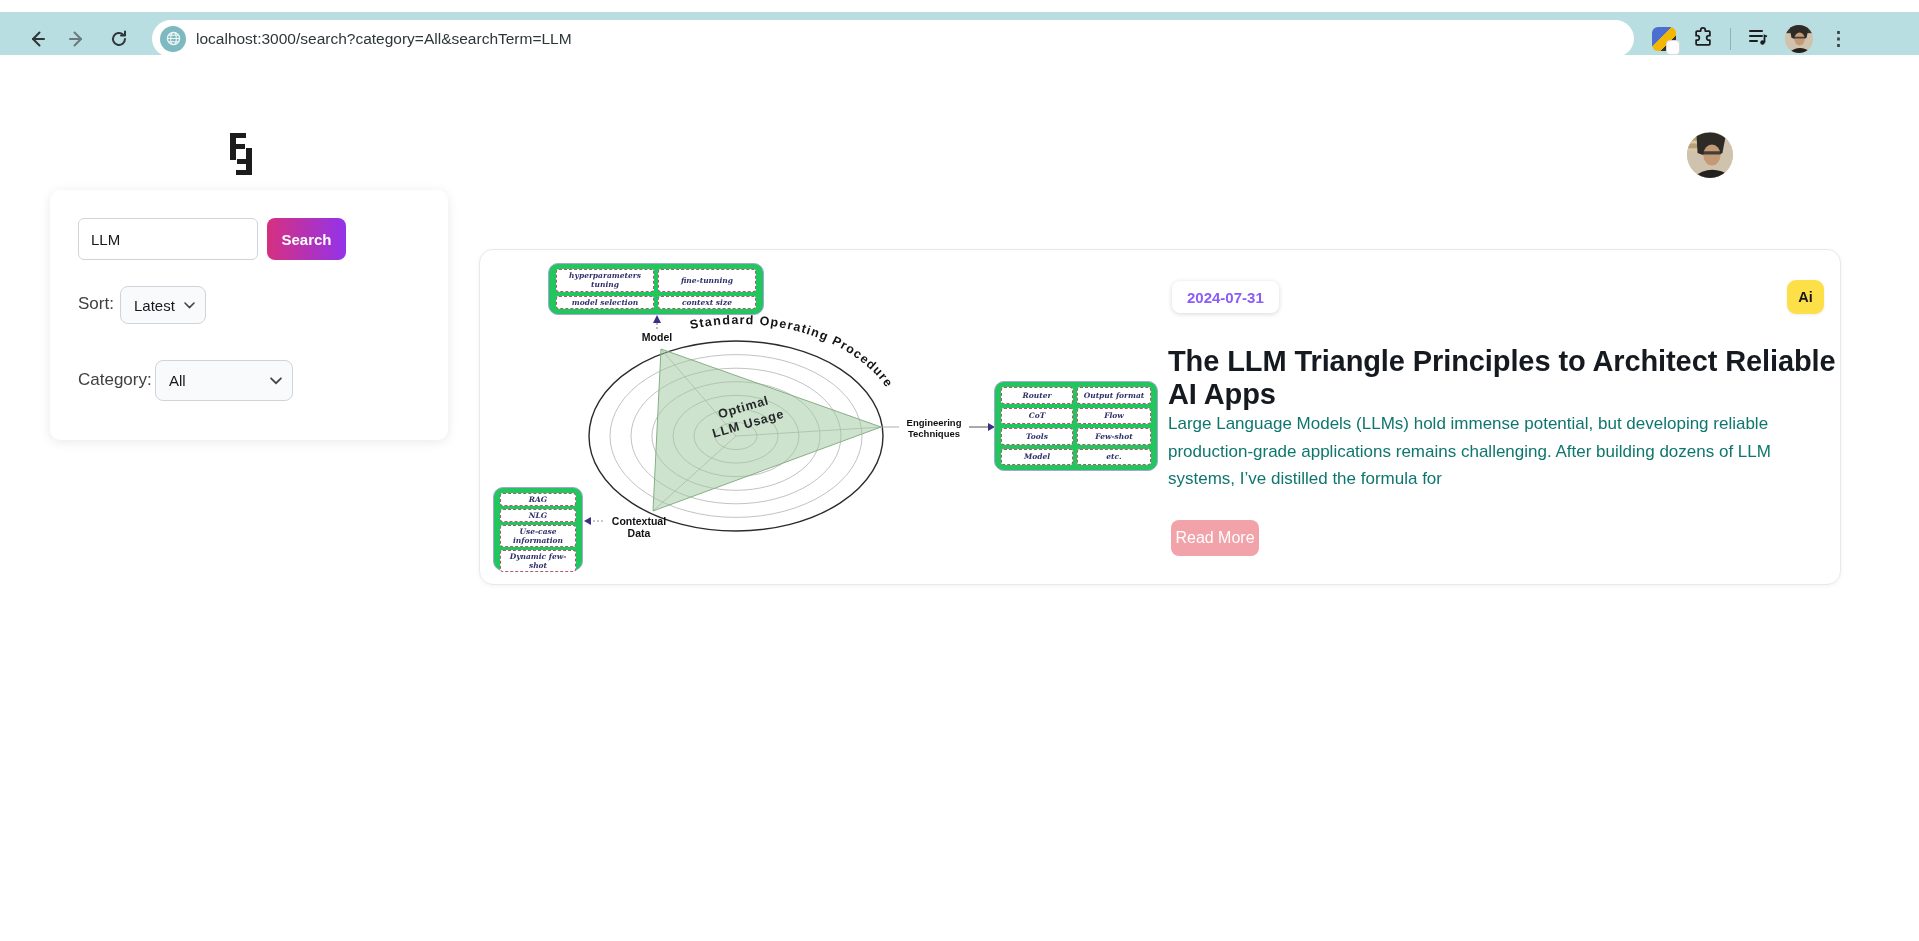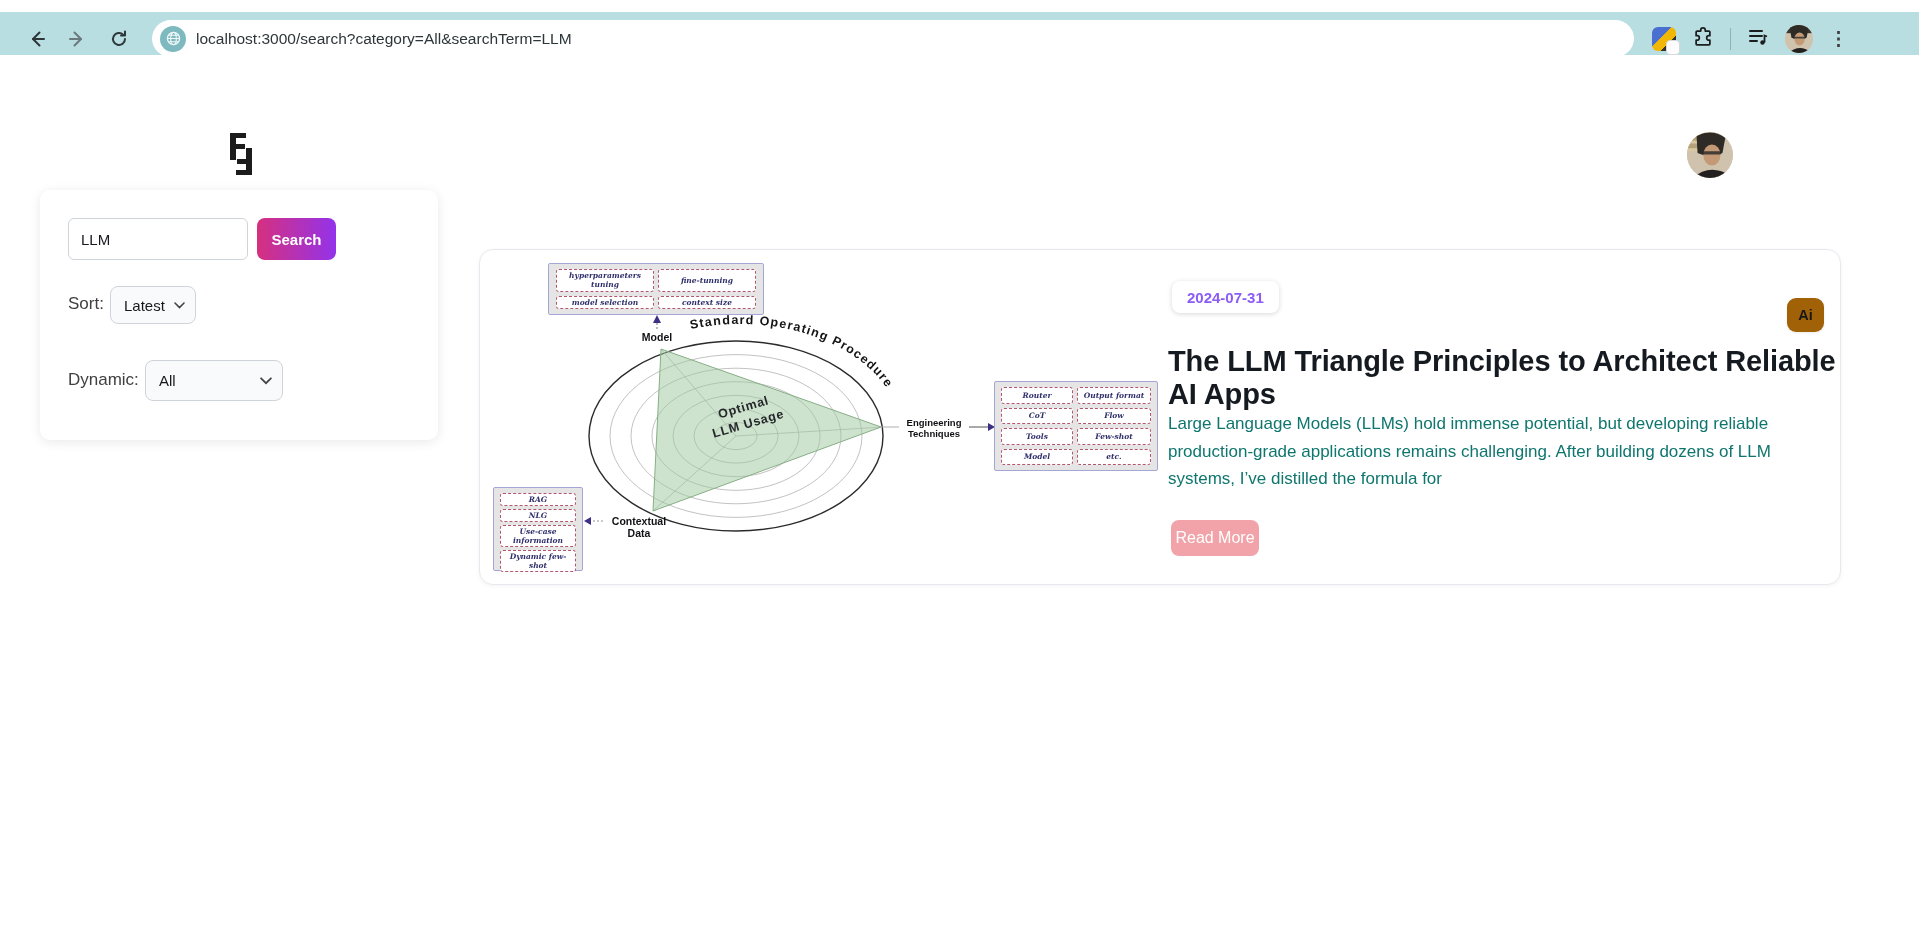--- a/index.html
+++ b/index.html
@@ -25,57 +25,57 @@
   .avatar { border-radius:50%; overflow:hidden; background:#d6cbb9; position:relative; }
   .avatar svg { display:block; }
   #menu-dots { font-size:19px; color:#3c4043; font-weight:700; }
 
   
   #site-header { position:absolute; left:0; top:55px; width:1919px; height:98px; background:#fff; }
   #logo { position:absolute; left:224px; top:78px; width:34px; height:42px; cursor:pointer; }
   #header-avatar { position:absolute; left:1687px; top:77px; width:46px; height:46px; cursor:pointer; }
 
   
-  #filter-card { position:absolute; left:40px; top:190px; width:398px; height:250px;
+  #filter-card { position:absolute; left:50px; top:190px; width:398px; height:250px;
                  background:#fff; border-radius:10px; box-shadow:0 2px 12px rgba(0,0,0,.09); }
   #search-input { position:absolute; left:28px; top:28px; width:180px; height:42px;
                   border:1px solid #cfd4da; border-radius:6px; padding:0 12px;
                   font-size:15px; color:#16181c; outline:none; font-family:"Liberation Sans",sans-serif; }
   #search-btn { position:absolute; left:217px; top:28px; width:79px; height:42px; border:none;
                 border-radius:8px; color:#fff; font-weight:700; font-size:15px; cursor:pointer;
                 background:linear-gradient(90deg,#d6307f 0%,#9333ea 100%);
                 font-family:"Liberation Sans",sans-serif; }
   .filter-label { position:absolute; font-size:17px; color:#404040; font-weight:400; }
   .fake-select { position:absolute; background:#f9fafb; border:1px solid #cfd4da; border-radius:8px;
                  display:flex; align-items:center; justify-content:space-between;
                  padding:0 10px 0 13px; font-size:15px; color:#16181c; cursor:pointer; }
 
   
   #result-card { position:absolute; left:479px; top:249px; width:1362px; height:336px;
                  background:#fff; border:1px solid #e8e9ee; border-radius:14px;
                  box-shadow:0 1px 4px rgba(0,0,0,.05); }
   #date-pill { position:absolute; left:692px; top:31px; height:32px; padding:0 15px;
                background:#fff; border-radius:8px; box-shadow:0 1px 5px rgba(0,0,0,.16);
                display:flex; align-items:center; font-size:15px; font-weight:600; color:#8b5cf6; }
-  #ai-badge { position:absolute; left:1307px; top:48px; width:37px; height:34px;
-              background:#a16207; border-radius:9px; box-shadow:0 1px 3px rgba(0,0,0,.08);
+  #ai-badge { position:absolute; left:1307px; top:30px; width:37px; height:34px;
+              background:#fde047; border-radius:9px; box-shadow:0 1px 3px rgba(0,0,0,.08);
               display:flex; align-items:center; justify-content:center;
               font-size:14.5px; font-weight:600; color:#16181c; }
   #post-title { position:absolute; left:688px; top:95px; width:680px; font-size:29px;
                 font-weight:700; color:#151a21; letter-spacing:-0.1px; }
   #post-excerpt { position:absolute; left:688px; top:160px; width:632px; font-size:17px;
                   line-height:27.5px; color:#0f766e; }
   #read-more { position:absolute; left:691px; top:270px; width:88px; height:36px; border:none;
                background:#f2a3a9; color:#fff; border-radius:8px; font-size:16px;
                cursor:pointer; font-family:"Liberation Sans",sans-serif; }
 
   
   #diagram { position:absolute; left:11px; top:3px; width:680px; height:330px; }
   #diagram svg.base { position:absolute; left:0; top:0; }
-  .outer-box { position:absolute; border:1.3px solid #a5a5d6; border-radius:2px; background:#e5e5e5; }
+  .outer-box { position:absolute; border:1.3px solid #a5a5d6; border-radius:10px; background:#22c55e; }
   .chip { border:1px dashed #b4556e; border-radius:3px; background:#fff;
           font-family:"DejaVu Serif",serif; font-style:italic; font-weight:600;
           font-size:7.5px; line-height:1.2; color:#2f2f6b; text-align:center;
           display:flex; align-items:center; justify-content:center; padding:1px 2px; }
   #model-box { left:57px; top:10px; width:216px; height:52px; display:grid;
                grid-template-columns:1fr 1fr; gap:4px; padding:5px 7px; }
   #eng-box { left:503px; top:128px; width:164px; height:90px; display:grid;
              grid-template-rows:repeat(4,1fr); grid-auto-flow:column;
              grid-template-columns:72px 1fr; gap:4px; padding:5px 6px; }
   #ctx-box { left:2px; top:234px; width:90px; height:84px; display:flex;
@@ -176,21 +176,21 @@
   <button id="search-btn">Search</button>
 
   <span class="filter-label" style="left:28px; top:104px;">Sort:</span>
   <div class="fake-select" style="left:70px; top:96px; width:86px; height:38px;">
     <span>Latest</span>
     <svg width="11" height="7" viewBox="0 0 11 7">
         <path d="M1 1 l4.5 4.5 L10 1" stroke="#444" stroke-width="1.6" fill="none" stroke-linecap="round"></path>
       </svg>
   </div>
 
-  <span class="filter-label" style="left:28px; top:180px;">Dynamic:</span>
+  <span class="filter-label" style="left:28px; top:180px;">Category:</span>
   <div class="fake-select" style="left:105px; top:170px; width:138px; height:41px;">
     <span>All</span>
     <svg width="12" height="8" viewBox="0 0 11 7">
         <path d="M1 1 l4.5 4.5 L10 1" stroke="#444" stroke-width="1.6" fill="none" stroke-linecap="round"></path>
       </svg>
   </div>
 </div>
 
 <div id="result-card">
 

